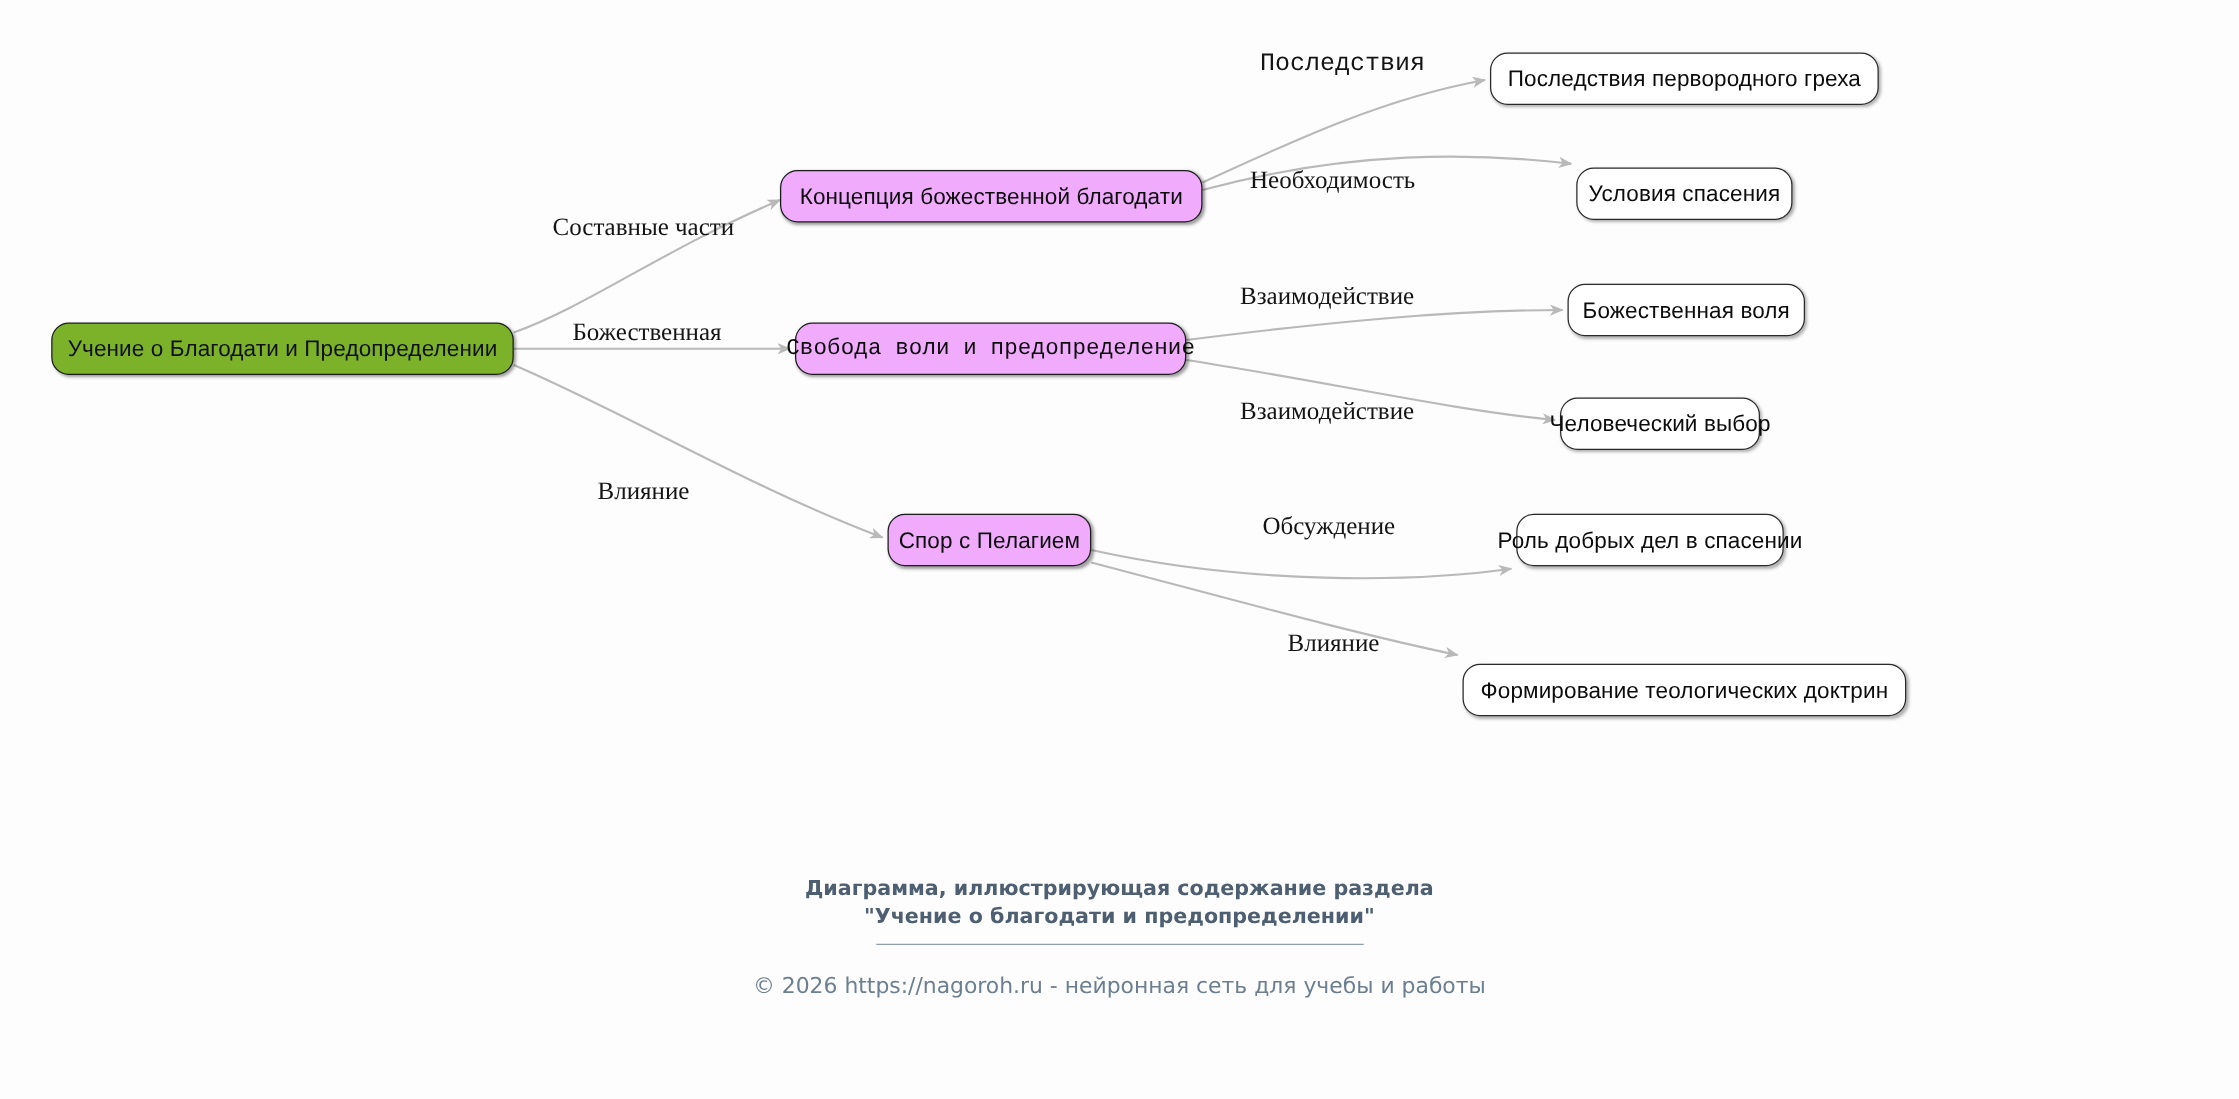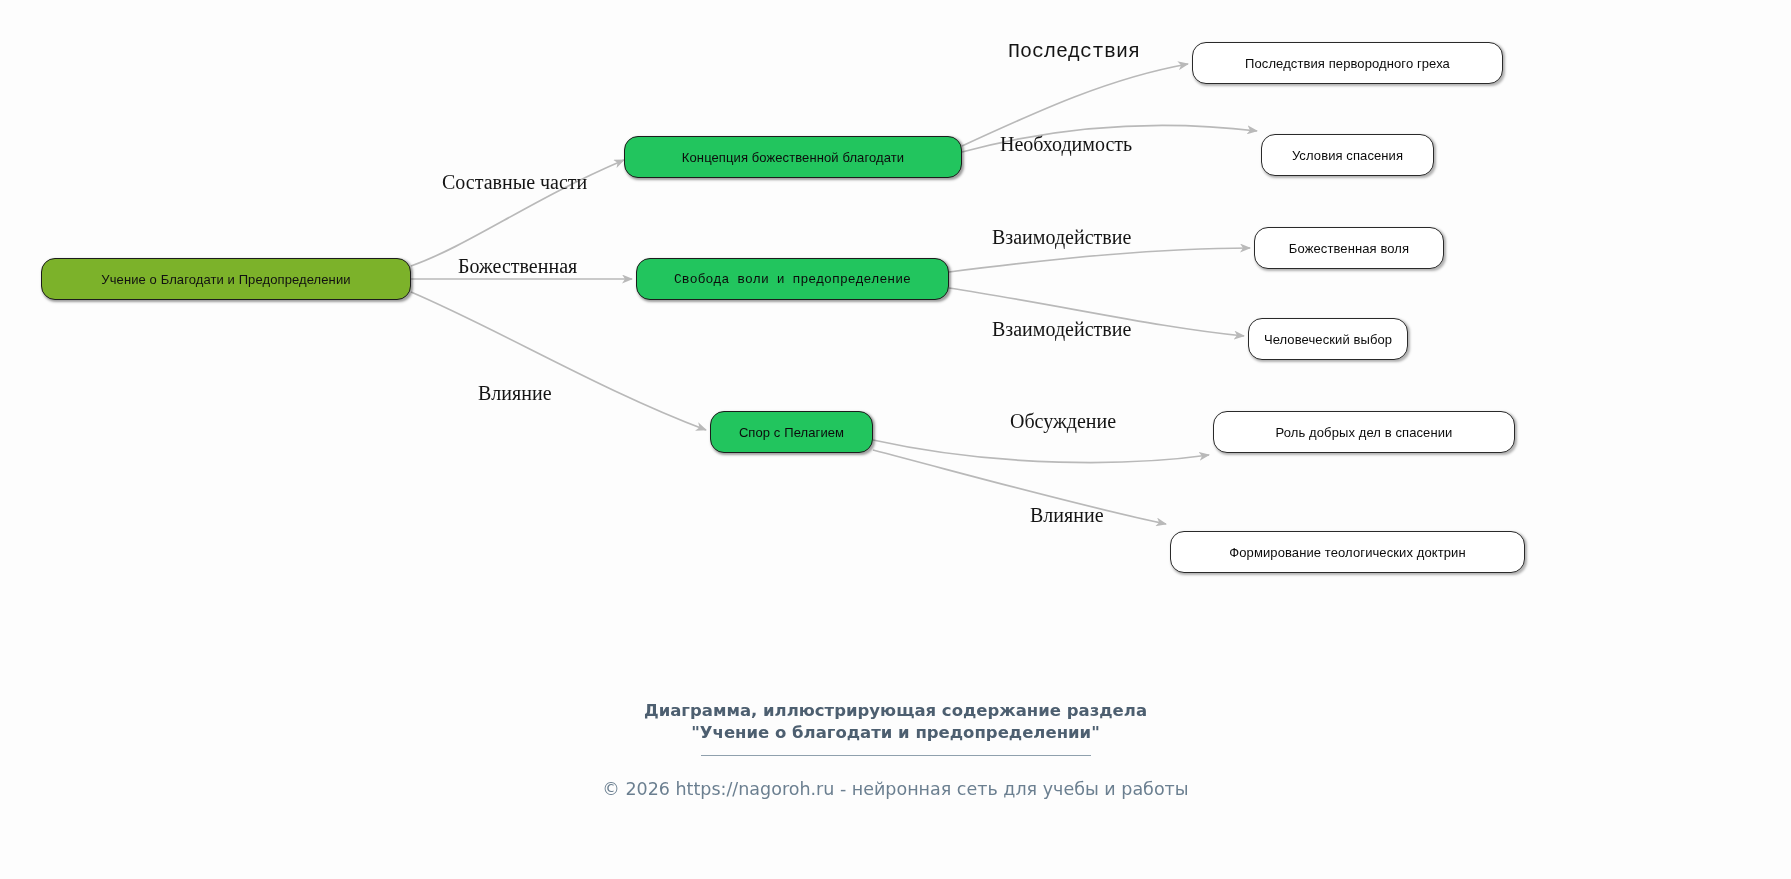--- a/index.html
+++ b/index.html
@@ -35,36 +35,36 @@
   
   .node {
     position: absolute;
     box-sizing: border-box;
     display: flex;
     align-items: center;
     justify-content: center;
     border-radius: 14px;
     white-space: nowrap;
     font-family: "Liberation Sans", sans-serif;
-    font-size: 13px;
+    font-size: 18px;
     line-height: 1;
     letter-spacing: 0.1px;
     color: #111111;
     padding: 0 28px;
     text-align: center;
   }
 
   .node--root {
     background: #7cb22a;
     border: 1.6px solid #1c1c1c;
     box-shadow: 1.5px 1.5px 2.5px rgba(0,0,0,0.38);
   }
 
   .node--branch {
-    background: #22c55e;
+    background: #f0abfc;
     border: 1.6px solid #1c1c1c;
     color: #0c0c0c;
     box-shadow: 1.5px 1.5px 2.5px rgba(0,0,0,0.38);
   }
 
   .node--leaf {
     background: #ffffff;
     border: 1.9px solid #2a2a2a;
     color: #0c0c0c;
     box-shadow: 1.5px 1.5px 2.5px rgba(0,0,0,0.30);
@@ -136,21 +136,21 @@
 
   <div id="node-layer">
       <div class="node node--root" style="left: 41px; top: 258px; width: 370px; height: 42px;">Учение о Благодати и Предопределении</div>
       <div class="node node--branch" style="left: 624px; top: 136px; width: 338px; height: 42px;">Концепция божественной благодати</div>
       <div class="node node--branch" style="left: 636px; top: 258px; width: 313px; height: 42px; font-family: Liberation Mono, monospace;">Свобода воли и предопределение</div>
       <div class="node node--branch" style="left: 710px; top: 411px; width: 163px; height: 42px;">Спор с Пелагием</div>
       <div class="node node--leaf" style="left: 1192px; top: 42px; width: 311px; height: 42px;">Последствия первородного греха</div>
       <div class="node node--leaf" style="left: 1261px; top: 134px; width: 173px; height: 42px;">Условия спасения</div>
       <div class="node node--leaf" style="left: 1254px; top: 227px; width: 190px; height: 42px;">Божественная воля</div>
       <div class="node node--leaf" style="left: 1248px; top: 318px; width: 160px; height: 42px;">Человеческий выбор</div>
-      <div class="node node--leaf" style="left: 1213px; top: 411px; width: 302px; height: 42px;">Роль добрых дел в спасении</div>
+      <div class="node node--leaf" style="left: 1213px; top: 411px; width: 214px; height: 42px;">Роль добрых дел в спасении</div>
       <div class="node node--leaf" style="left: 1170px; top: 531px; width: 355px; height: 42px;">Формирование теологических доктрин</div>
     </div>
   <div id="edge-label-layer">
       <div class="edge-label" style="left: 442px; top: 172px;">Составные части</div>
       <div class="edge-label" style="left: 458px; top: 256px;">Божественная</div>
       <div class="edge-label" style="left: 478px; top: 383px;">Влияние</div>
       <div class="edge-label" style="left: 1008px; top: 42px; font-family: Liberation Mono, monospace;">Последствия</div>
       <div class="edge-label" style="left: 1000px; top: 134px;">Необходимость</div>
       <div class="edge-label" style="left: 992px; top: 227px;">Взаимодействие</div>
       <div class="edge-label" style="left: 992px; top: 319px;">Взаимодействие</div>

